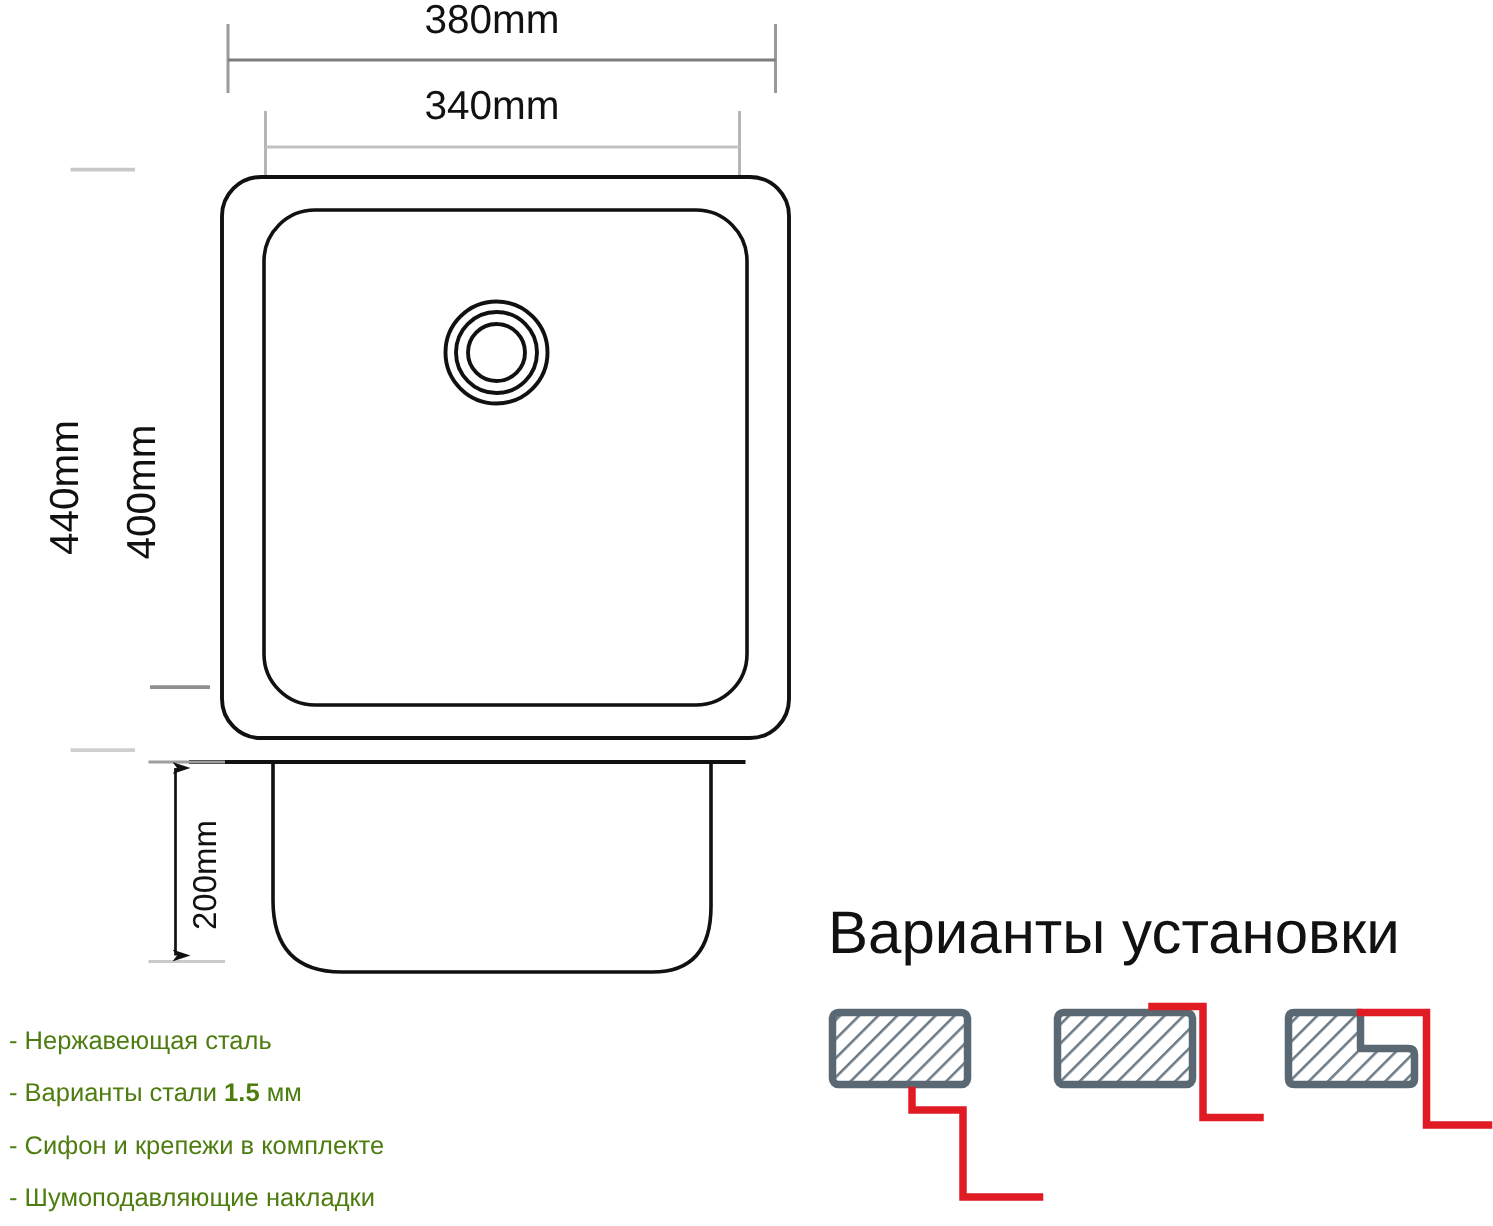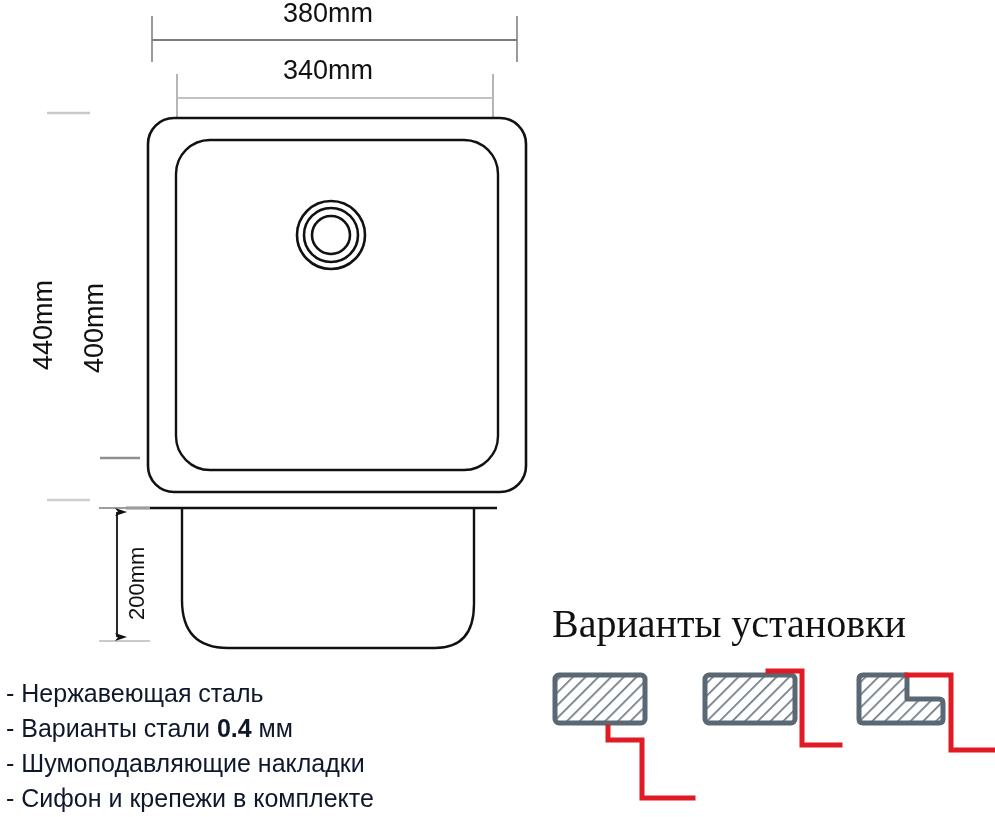--- a/index.html
+++ b/index.html
@@ -19,27 +19,27 @@
     transform-origin:left top;
     transform:rotate(-90deg);
   }
   .dimtext.small{font-size:22px;}
 
   #spec-list{
     position:absolute;left:6px;top:676px;width:480px;
   }
   .spec-line{
     font-family:"Liberation Sans", sans-serif;
-    font-size:25px;line-height:35px;color:#0f172a;white-space:nowrap;
+    font-size:17px;line-height:35px;color:#4d7c0f;white-space:nowrap;
   }
   .spec-line b{font-weight:bold;}
 
   #install-title{
     position:absolute;left:552px;top:600px;
-    font-family:Liberation Serif, serif;
+    font-family:Liberation Sans, sans-serif;
     font-size:40px;color:#111;white-space:nowrap;
   }
   #install-figs{position:absolute;left:530px;top:655px;width:465px;height:160px;}
 </style>
 </head>
 <body>
 
 <div id="stage">
 
   <svg class="layer" viewBox="0 0 995 817">
@@ -107,28 +107,28 @@
   <div class="dimtext vert" style="left:79px;top:373px;">400mm</div>
 
   <div class="dimtext vert small" style="left:124px;top:620px;">200mm</div>
 
   <div id="spec-list">
     <div class="spec-line">
       <span>- Нержавеющая сталь</span>
     </div>
     <div class="spec-line">
       <span>- Варианты стали</span>
-      <b>0.4</b>
+      <b>1.5</b>
       <span>мм</span>
     </div>
     <div class="spec-line">
-      <span>- Шумоподавляющие накладки</span>
+      <span>- Сифон и крепежи в комплекте</span>
     </div>
     <div class="spec-line">
-      <span>- Сифон и крепежи в комплекте</span>
+      <span>- Шумоподавляющие накладки</span>
     </div>
   </div>
 
   <div id="install-title">Варианты установки</div>
 
   <svg id="install-figs" viewBox="0 0 465 160">
 
     <g>
       <rect x="25" y="20" width="90" height="48" rx="4" ry="4" fill="url(#hatch45)" stroke="#596873" stroke-width="5"></rect>
       <path d="M78,72 L78,85 L112,85 L112,143 L163,143" fill="none" stroke="#e01b24" stroke-width="5" stroke-linecap="square" stroke-linejoin="miter"></path>

